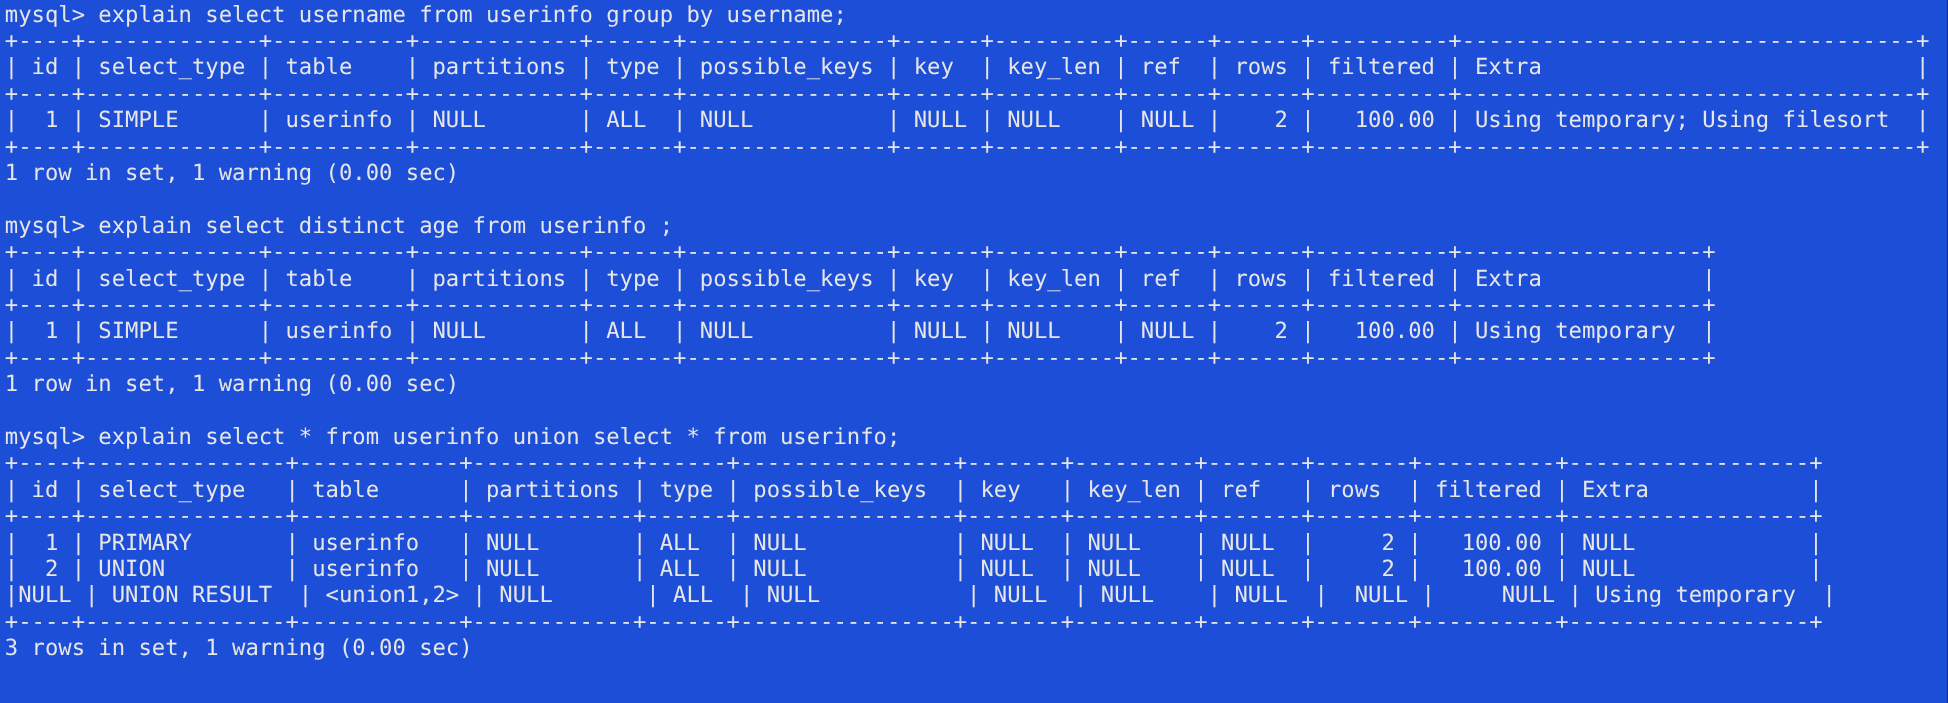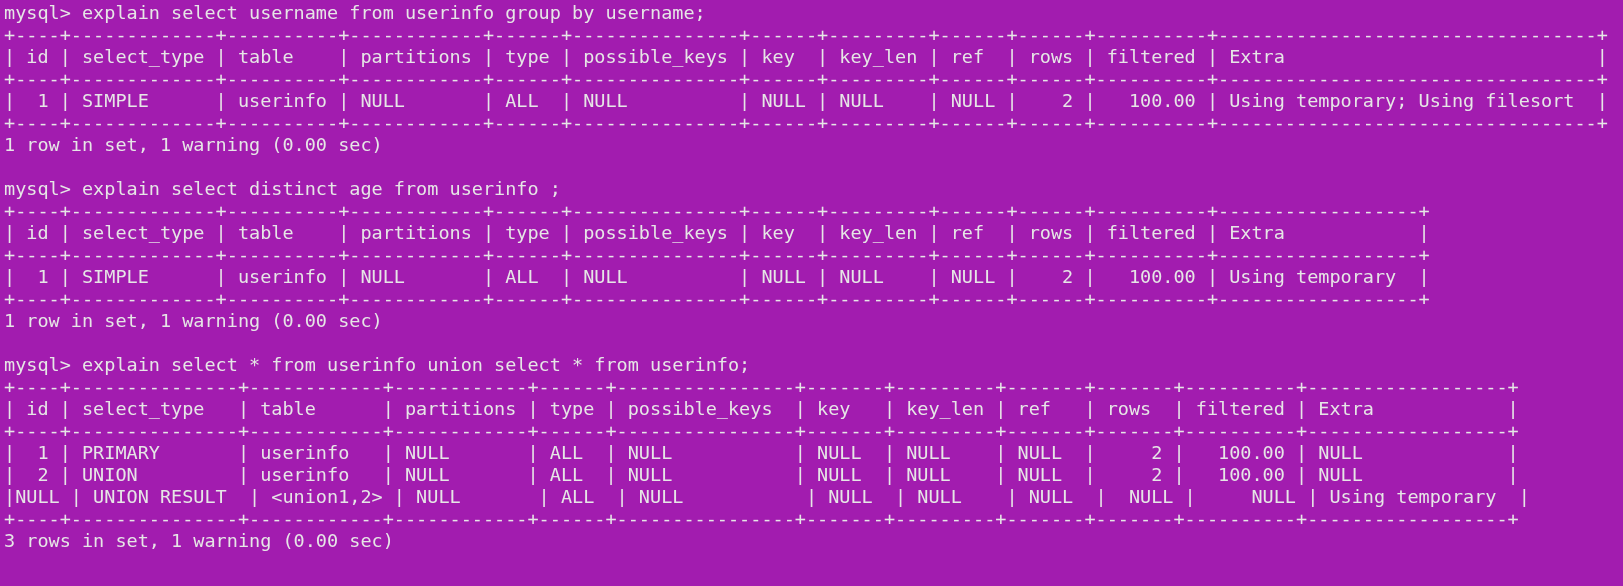--- a/index.html
+++ b/index.html
@@ -9,21 +9,21 @@
     background: #000000;
   }
   body {
     width: 1623px;
     height: 586px;
     overflow: hidden;
   }
   #terminal {
     width: 1623px;
     height: 586px;
-    background: #a21caf;
+    background: #1d4ed8;
     color: #e6e6e6;
     font-family: "DejaVu Sans Mono", "Liberation Mono", monospace;
     font-size: 18.5px;
     line-height: 22px;
     letter-spacing: 0px;
     padding: 2px 0 0 4px;
     box-sizing: border-box;
     white-space: pre;
     font-variant-ligatures: none;
     -webkit-font-smoothing: antialiased;

